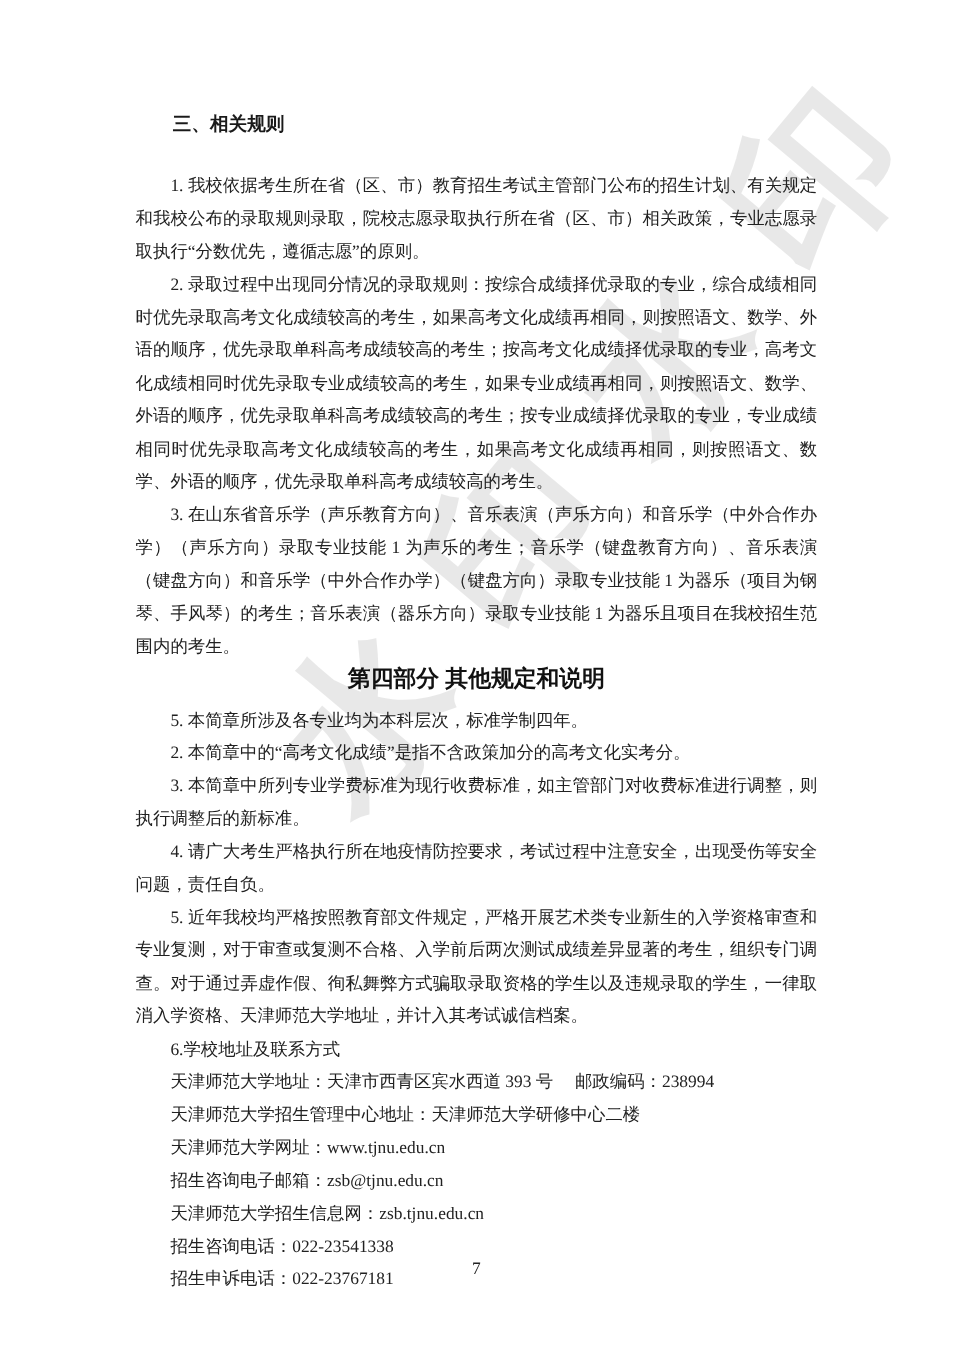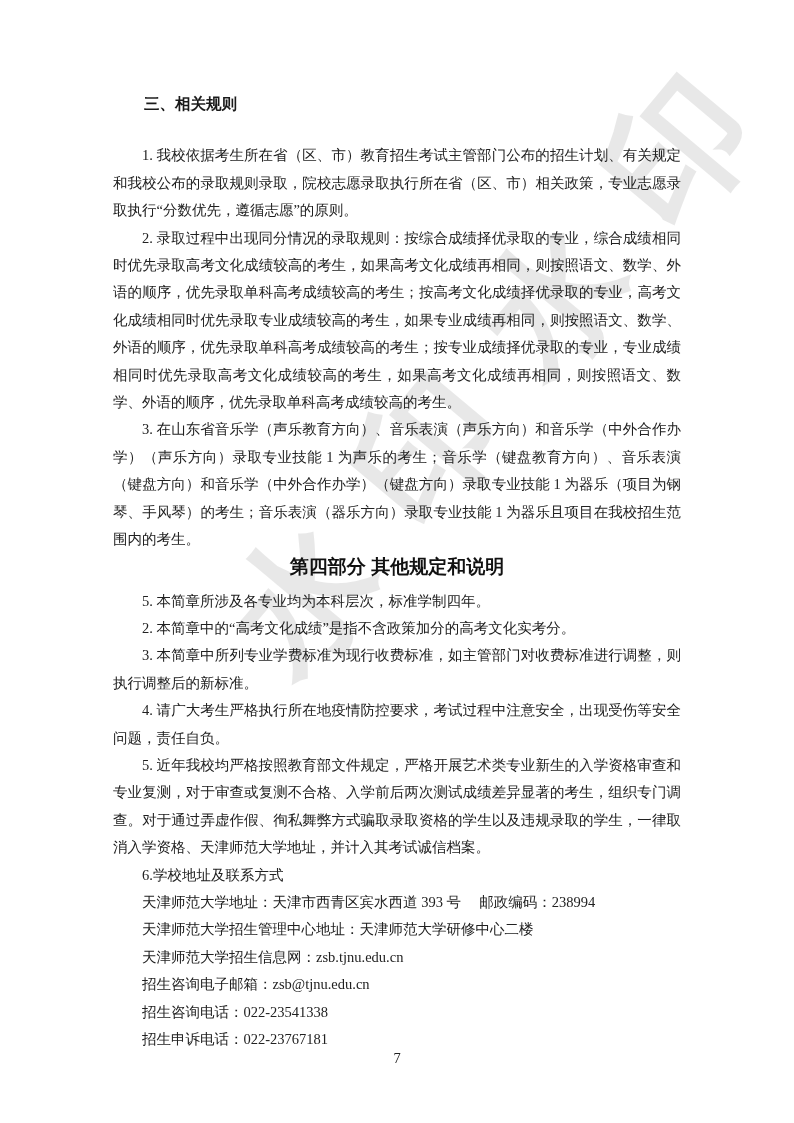--- a/index.html
+++ b/index.html
@@ -96,22 +96,23 @@
 
     <div>
         <p class="para"><span class="run">5. 本简章所涉及各专业均为本科层次，标准学制四年。</span></p>
         <p class="para"><span class="run">2. 本简章中的“高考文化成绩”是指不含政策加分的高考文化实考分。</span></p>
         <p class="para"><span class="run">3. 本简章中所列专业学费标准为现行收费标准，如主管部门对收费标准进行调整，则执行调整后的新标准。</span></p>
         <p class="para"><span class="run">4. 请广大考生严格执行所在地疫情防控要求，考试过程中注意安全，出现受伤等安全问题，责任自负。</span></p>
         <p class="para"><span class="run">5. </span><span class="run bold">近年我校均严格按照教育部文件规定，严格开展艺术类专业新生的入学资格审查和专业复测，对于审查或复测不合格、入学前后两次测试成绩差异显著的考生，组织专门调查。对于通过弄虚作假、徇私舞弊方式骗取录取资格的学生以及违规录取的学生，一律取消入学资格、天津师范大学地址，并计入其考试诚信档案。</span></p>
         <p class="para"><span class="run">6.</span><span class="run bold">学校地址及联系方式</span></p>
         <p class="para"><span class="run">天津师范大学地址：天津市西青区宾水西道 393 号　 邮政编码：238994</span></p>
         <p class="para"><span class="run">天津师范大学招生管理中心地址：天津师范大学研修中心二楼</span></p>
+        <p class="para"><span class="run">天津师范大学网址：www.tjnu.edu.cn</span></p>
+        <p class="para"><span class="run">招生咨询电子邮箱：zsb@tjnu.edu.cn</span></p>
         <p class="para"><span class="run">天津师范大学招生信息网：zsb.tjnu.edu.cn</span></p>
-        <p class="para"><span class="run">招生咨询电子邮箱：zsb@tjnu.edu.cn</span></p>
         <p class="para"><span class="run">招生咨询电话：022-23541338</span></p>
         <p class="para"><span class="run">招生申诉电话：022-23767181</span></p>
       </div>
 
   </div>
 
   <div class="page-number">7</div>
 
 </div>
 

